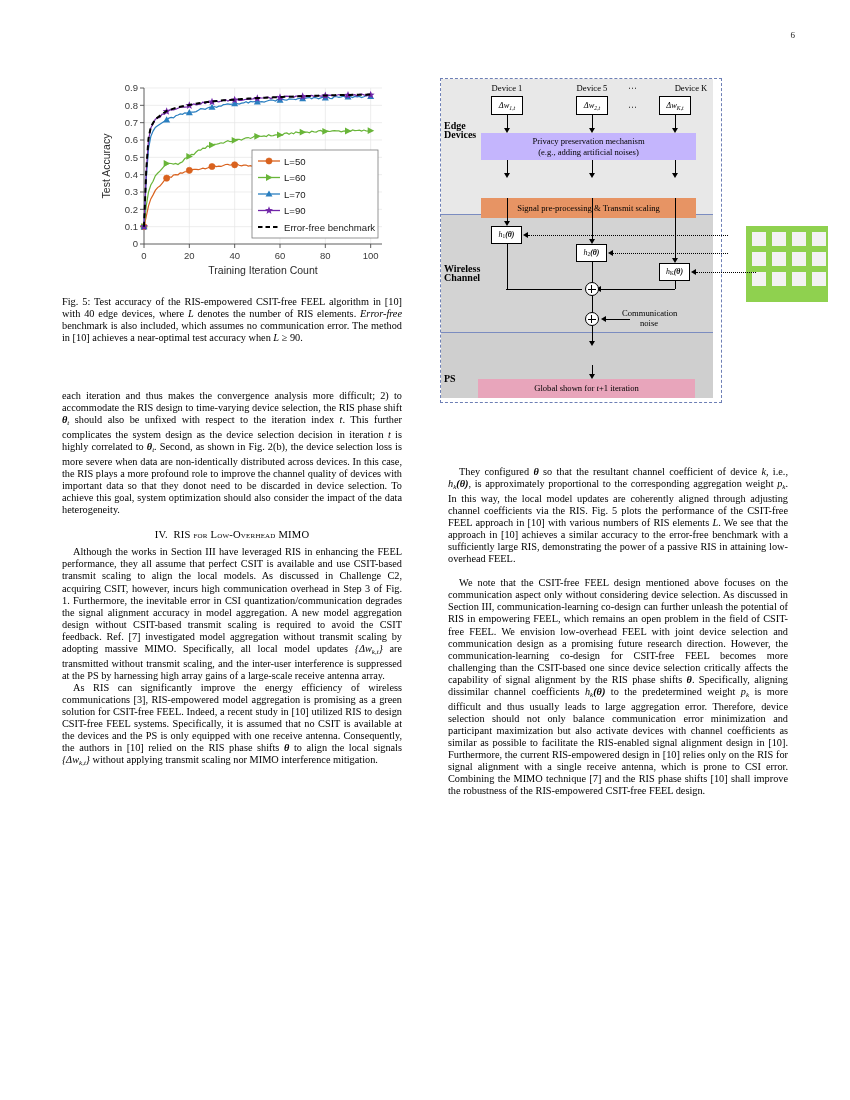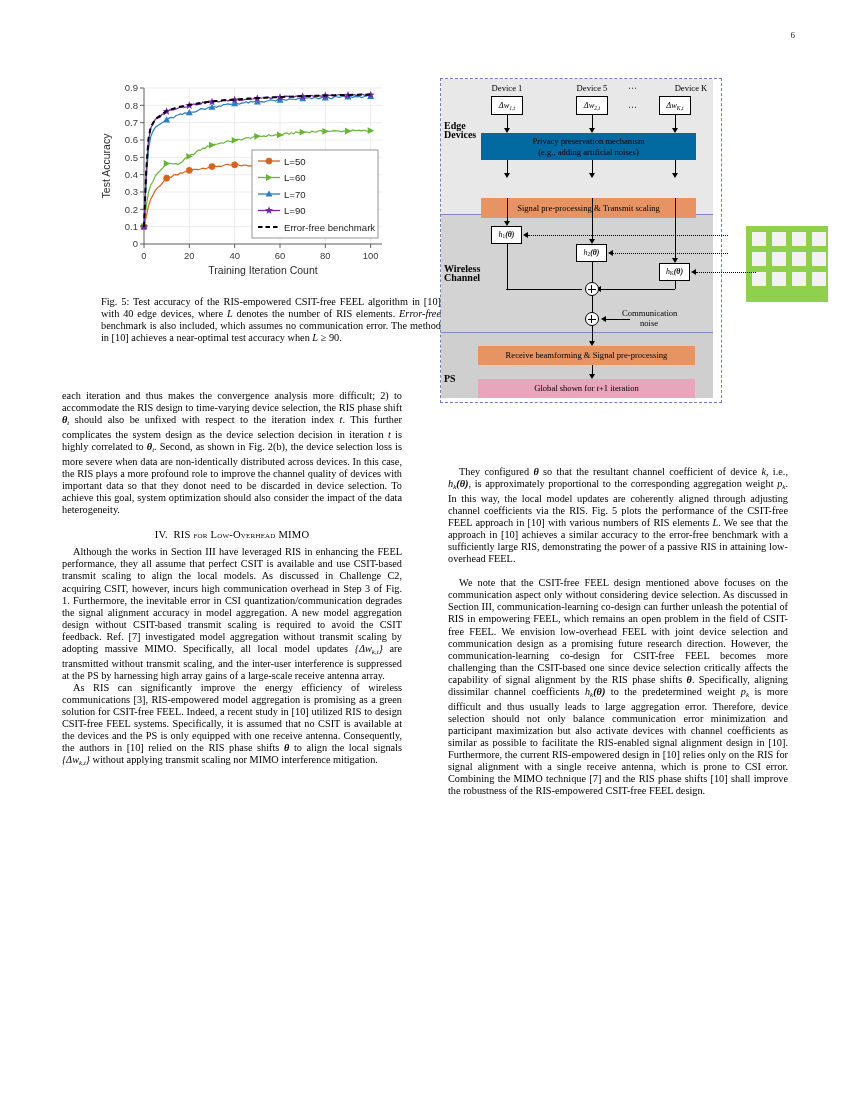--- a/index.html
+++ b/index.html
@@ -39,21 +39,21 @@
   .sc{font-variant:small-caps;}
   i{font-style:italic;}
   .mi{font-style:italic;font-family:"Liberation Serif",serif;}
   .bi{font-style:italic;font-weight:bold;}
   .sub{font-size:.68em;vertical-align:-0.28em;font-style:italic;}
   .subn{font-size:.68em;vertical-align:-0.28em;font-style:normal;}
 
   
   .fig5{position:absolute;left:100px;top:76px;width:290px;height:205px;}
   .fig5 svg{display:block;}
-  .fig5cap{position:absolute;left:62px;top:296px;width:340px;margin-left:39px;}
+  .fig5cap{position:absolute;left:62px;top:296px;width:340px;}
 
   
   .fig6{position:absolute;left:436px;top:74px;width:400px;height:335px;}
   .fig6cap{position:absolute;left:448px;top:418px;width:340px;}
 
   .d-outer{
     position:absolute;left:4px;top:4px;width:282px;height:325px;
     border:1.2px dashed #6d7fb5;box-sizing:border-box;
   }
   .band{position:absolute;left:5px;width:272px;box-sizing:border-box;}
@@ -78,21 +78,21 @@
   .hbox{
     position:absolute;border:1.1px solid #000;background:#fff;
     font-size:7.8px;display:flex;align-items:center;justify-content:center;
     box-sizing:border-box;
   }
 
   .cbox{
     position:absolute;display:flex;align-items:center;justify-content:center;
     text-align:center;font-size:8.6px;line-height:10.4px;box-sizing:border-box;
   }
-  .c-blue{background:#0369a1;}
+  .c-blue{background:#c4b5fd;}
   .c-orange{background:#e79464;}
   .c-pink{background:#e8a5bb;}
 
   .vline{position:absolute;width:0;border-left:1.1px solid #000;}
   .hline{position:absolute;height:0;border-top:1.1px solid #000;}
   .dline{position:absolute;height:0;border-top:1.3px dotted #000;}
   .arrow-d{position:absolute;width:0;height:0;
      border-left:3px solid transparent;border-right:3px solid transparent;
      border-top:5px solid #000;}
   .arrow-l{position:absolute;width:0;height:0;
@@ -342,21 +342,20 @@
     <div class="hline" style="left:170px;top:245px;width:24px;"></div>
     <div class="arrow-l" style="left:165px;top:242px;"></div>
     <div class="commnoise" style="left:186px;top:234px;width:95px;">
       <span>Communication</span><br>
       <span style="margin-left:18px;display:inline-block;">noise</span>
     </div>
 
     <div class="vline" style="left:155.5px;top:252px;height:18px;"></div>
     <div class="arrow-d" style="left:152.5px;top:267px;"></div>
 
-    <div class="cbox c-orange" style="left:42px;top:272px;width:217px;height:19px;">Receive beamforming &amp; Signal pre-processing</div>
 
     <div class="vline" style="left:155.5px;top:291px;height:12px;"></div>
     <div class="arrow-d" style="left:152.5px;top:300px;"></div>
 
     <div class="cbox c-pink" style="left:42px;top:305px;width:217px;height:19px;">
       <span><span>Global shown for </span><span class="mi">t</span><span>+1 iteration</span></span>
     </div>
 
     <div class="ris-grid" style="left:310px;top:152px;width:82px;height:76px;">
       <i style="left:6px;top:6px;width:14px;height:14px;"></i>

